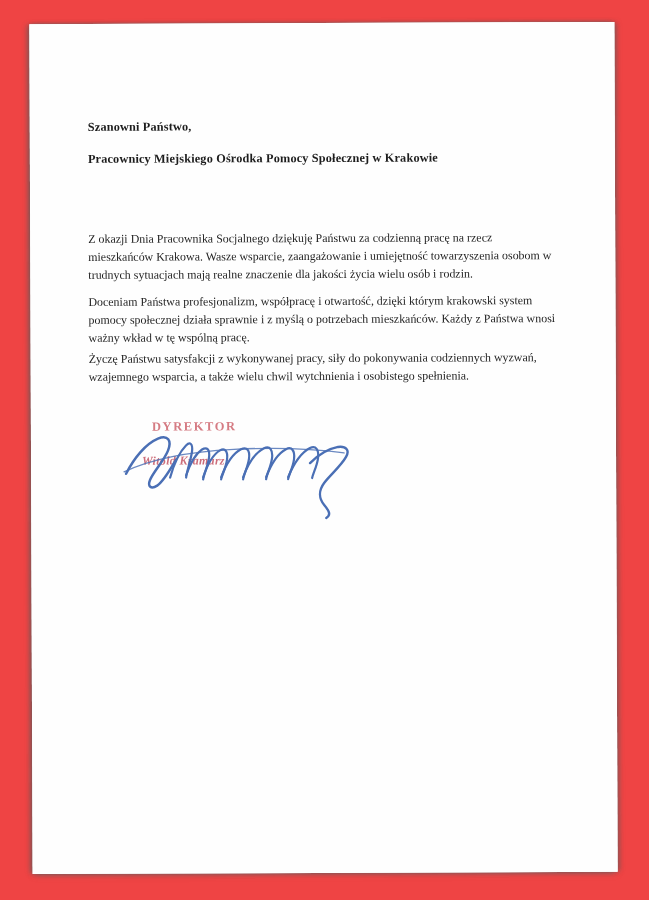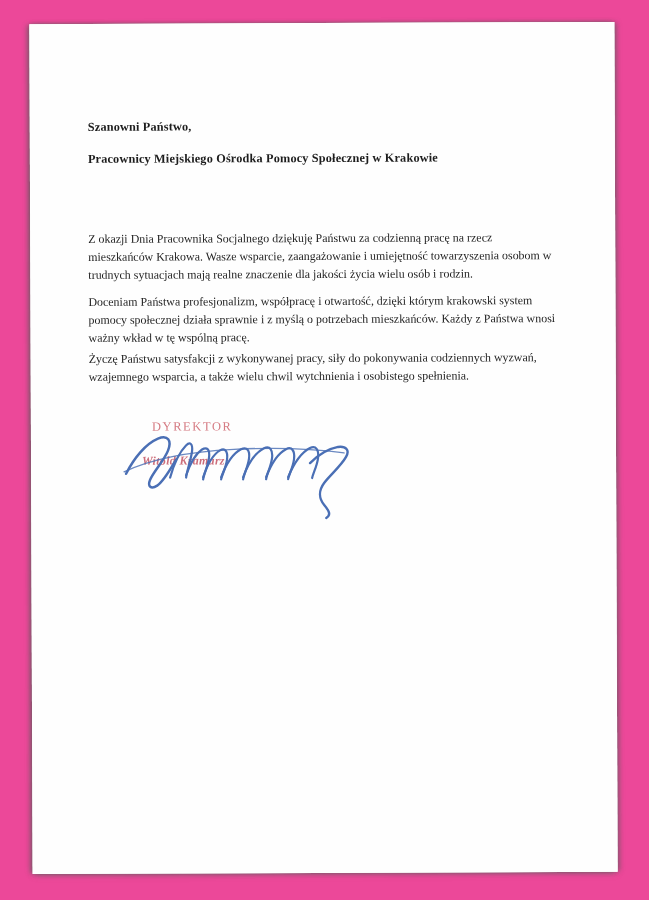--- a/index.html
+++ b/index.html
@@ -4,21 +4,21 @@
 <style>
   html, body {
     margin: 0;
     padding: 0;
     background: #ffffff;
   }
   #scan-viewport {
     position: relative;
     width: 649px;
     height: 900px;
-    background: #ec4899;
+    background: #ef4444;
     overflow: hidden;
     font-family: "Liberation Serif", serif;
   }
 
   
   #paper-sheet {
     position: absolute;
     left: 31px;
     top: 23px;
     width: 585px;
@@ -71,21 +71,21 @@
     top: 388px;
     width: 250px;
     height: 110px;
   }
   #stamp-title {
     position: absolute;
     left: 36px;
     top: 8px;
     font-family: "Liberation Serif", serif;
     font-size: 12.5px;
-    font-weight: normal;
+    font-weight: bold;
     letter-spacing: 1.6px;
     color: #d06a73;
     opacity: 0.88;
   }
   #stamp-name {
     position: absolute;
     left: 26px;
     top: 42px;
     font-family: "Liberation Serif", serif;
     font-size: 12px;

